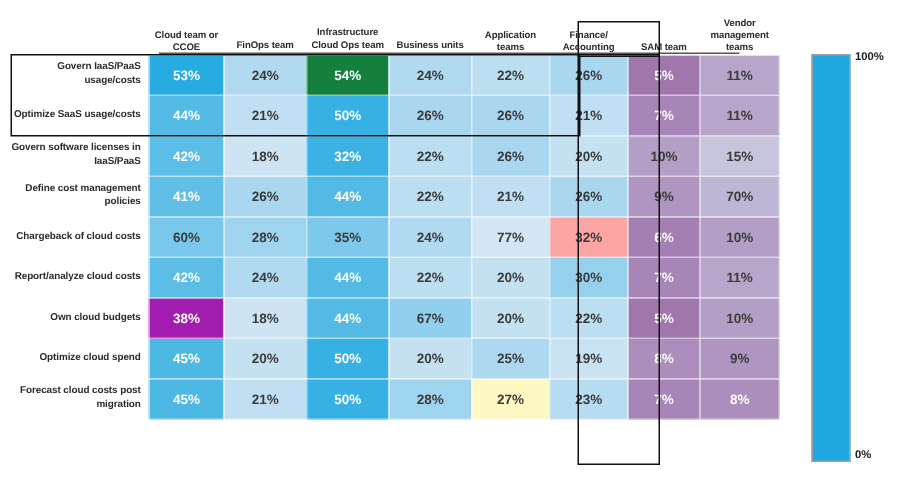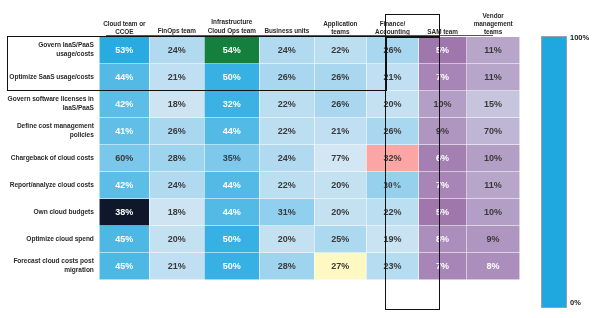--- a/index.html
+++ b/index.html
@@ -259,30 +259,30 @@
             <td class="val light" style="background: rgb(163, 127, 178);">6%</td>
             <td class="val" style="background: rgb(179, 158, 197);">10%</td>
           </tr>
           <tr>
             <td class="rowlabel">Report/analyze cloud costs</td>
             <td class="val light" style="background: rgb(92, 189, 231);">42%</td>
             <td class="val" style="background: rgb(177, 218, 240);">24%</td>
             <td class="val light" style="background: rgb(83, 186, 230);">44%</td>
             <td class="val" style="background: rgb(187, 222, 241);">22%</td>
             <td class="val" style="background: rgb(196, 225, 242);">20%</td>
-            <td class="val" style="background: rgb(149, 209, 237); font-family: Liberation Serif, serif;">30%</td>
+            <td class="val" style="background: rgb(149, 209, 237);">30%</td>
             <td class="val light" style="background: rgb(167, 134, 183);">7%</td>
             <td class="val" style="background: rgb(183, 166, 202);">11%</td>
           </tr>
           <tr>
             <td class="rowlabel">Own cloud budgets</td>
-            <td class="val light" style="background: #0f172a; text-align: center;">38%</td>
+            <td class="val light" style="background: #a21caf; text-align: center;">38%</td>
             <td class="val" style="background: rgb(206, 228, 243);">18%</td>
             <td class="val light" style="background: rgb(83, 186, 230);">44%</td>
-            <td class="val" style="background: rgb(144, 207, 237);">31%</td>
+            <td class="val" style="background: rgb(144, 207, 237);">67%</td>
             <td class="val" style="background: rgb(196, 225, 242);">20%</td>
             <td class="val" style="background: rgb(187, 222, 241);">22%</td>
             <td class="val light" style="background: rgb(159, 119, 173);">5%</td>
             <td class="val" style="background: rgb(179, 158, 197);">10%</td>
           </tr>
           <tr>
             <td class="rowlabel">Optimize cloud spend</td>
             <td class="val light" style="background: rgb(78, 184, 229);">45%</td>
             <td class="val" style="background: rgb(196, 225, 242);">20%</td>
             <td class="val light" style="background: rgb(55, 176, 227);">50%</td>

